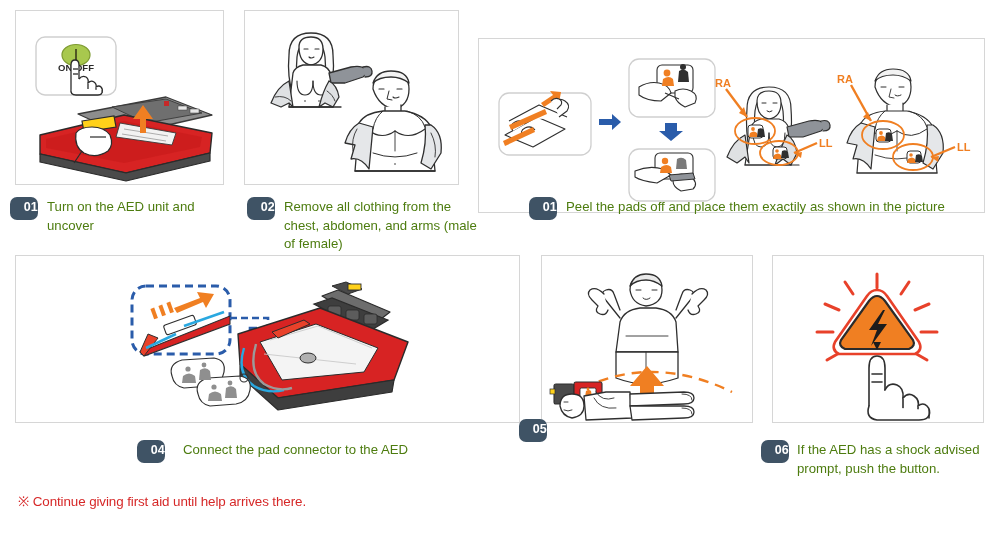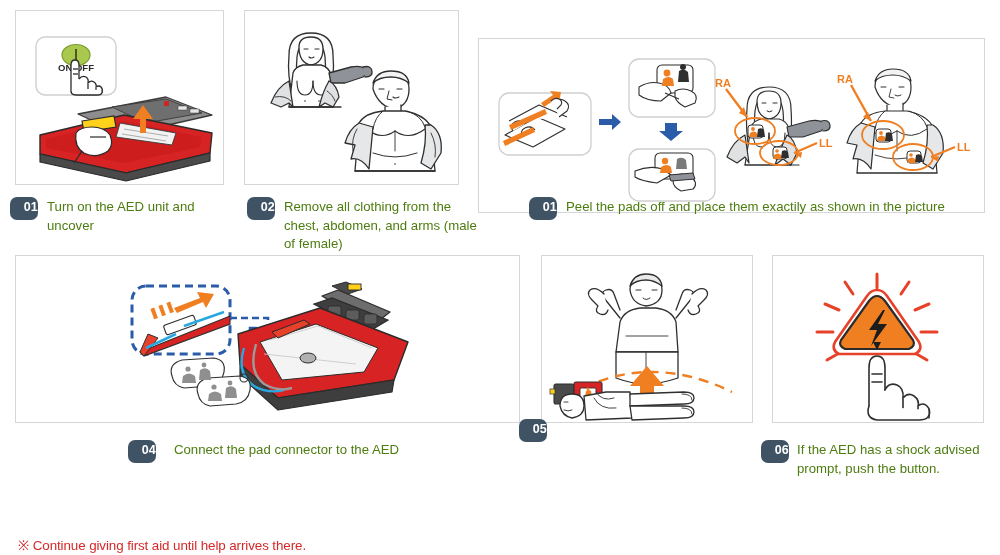--- a/index.html
+++ b/index.html
@@ -35,21 +35,21 @@
     letter-spacing: 0.2px;
   }
   .cap-text {
     font-size: 13.2px;
     line-height: 18.5px;
     color: #4d7c0f;
     padding-top: 1px;
   }
   .footer {
     position: absolute;
-    left: 18px; top: 536px;
+    left: 18px; top: 492px;
     font-size: 13.4px;
     color: #d62828;
     letter-spacing: -0.1px;
   }
 
   svg { display: block; }
 </style>
 </head>
 <body>
 
@@ -428,21 +428,21 @@
         <path d="M112 134 Q116 126 124 129 Q131 132 130 142 L130 152"></path>
         <path d="M130 142 Q135 136 141 140 Q147 144 145 152 L145 158"></path>
         <path d="M145 150 Q150 146 154 150 Q158 154 156 160 L156 162"></path>
         <path d="M96 150 Q92 162 104 164 L146 164 Q158 164 156 154"></path>
         <line x1="99" y1="118" x2="109" y2="118"></line>
         <line x1="99" y1="126" x2="109" y2="126"></line>
       </g>
     </svg>
   </div>
 
-  <div class="caption" style="left:128px; top:440px; width:330px;">
+  <div class="caption" style="left:137px; top:440px; width:330px;">
     <div class="badge">04</div>
     <div class="cap-text" style="padding-left:9px;">Connect the pad connector to the AED</div>
   </div>
 
   <div class="caption" style="left:519px; top:419px; width:232px;">
     <div class="badge">05</div>
   </div>
 
   <div class="caption" style="left:761px; top:440px; width:232px;gap:8px;">
     <div class="badge">06</div>

